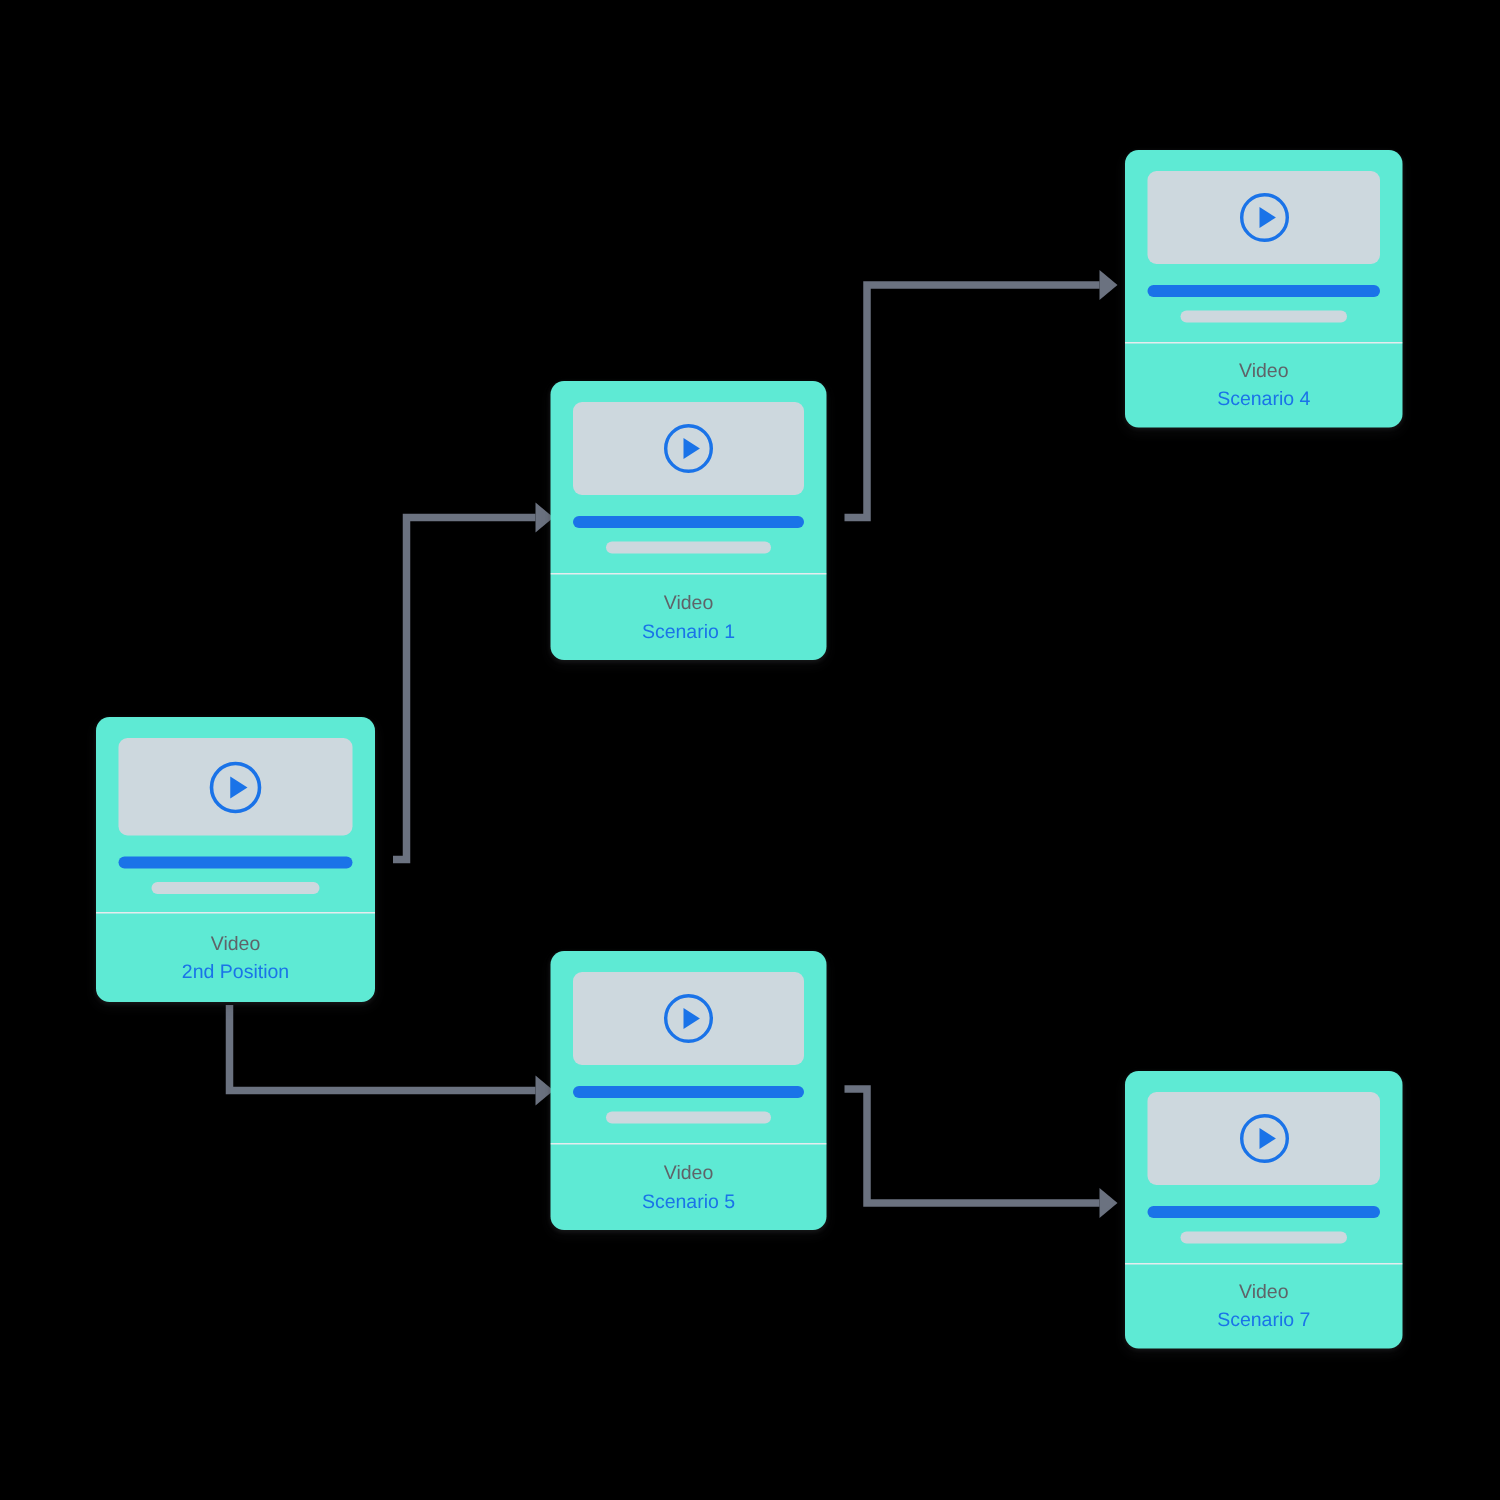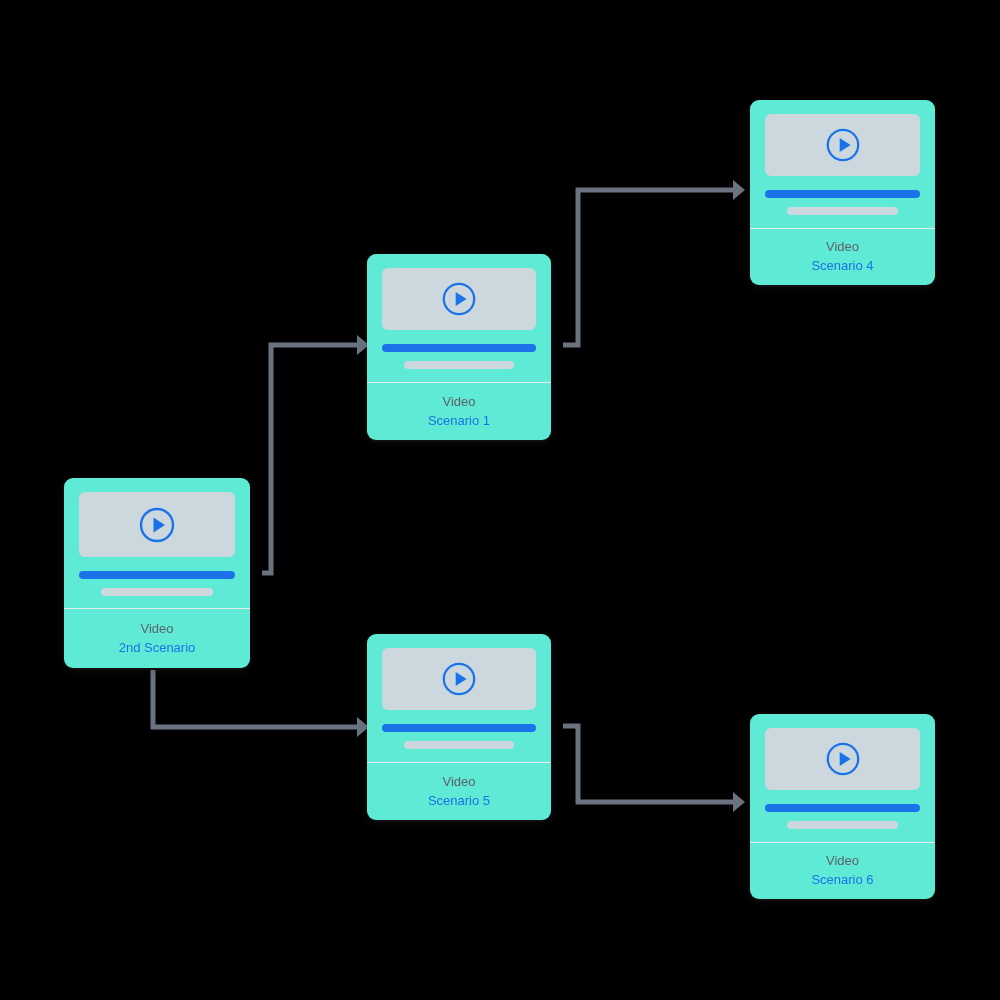--- a/index.html
+++ b/index.html
@@ -122,21 +122,21 @@
               <circle cx="20" cy="20" r="16" fill="none" stroke="#1a73e8" stroke-width="2.4"></circle>
               <path d="M16.5 12.6 L28 20 L16.5 27.4 Z" fill="#1a73e8"></path>
             </svg>
           </div>
           <div class="bar-primary"></div>
           <div class="bar-secondary"></div>
         </div>
         <div class="card-divider"></div>
         <div class="card-footer">
           <div class="footer-type">Video</div>
-          <div class="footer-label">2nd Scenario</div>
+          <div class="footer-label">2nd Position</div>
         </div>
       </div>
       <div class="card" style="left: 367px; top: 254px; width: 184px; height: 186px;">
         <div class="card-body" style="height: 128px;">
           <div class="thumb" style="height: 62px;">
             <svg width="38" height="38" viewBox="0 0 40 40" class="play-icon">
               <circle cx="20" cy="20" r="16" fill="none" stroke="#1a73e8" stroke-width="2.4"></circle>
               <path d="M16.5 12.6 L28 20 L16.5 27.4 Z" fill="#1a73e8"></path>
             </svg>
           </div>
@@ -190,18 +190,18 @@
               <circle cx="20" cy="20" r="16" fill="none" stroke="#1a73e8" stroke-width="2.4"></circle>
               <path d="M16.5 12.6 L28 20 L16.5 27.4 Z" fill="#1a73e8"></path>
             </svg>
           </div>
           <div class="bar-primary"></div>
           <div class="bar-secondary"></div>
         </div>
         <div class="card-divider"></div>
         <div class="card-footer">
           <div class="footer-type">Video</div>
-          <div class="footer-label">Scenario 6</div>
+          <div class="footer-label">Scenario 7</div>
         </div>
       </div>
     </div>
 
 </div>
 
 </body></html>

